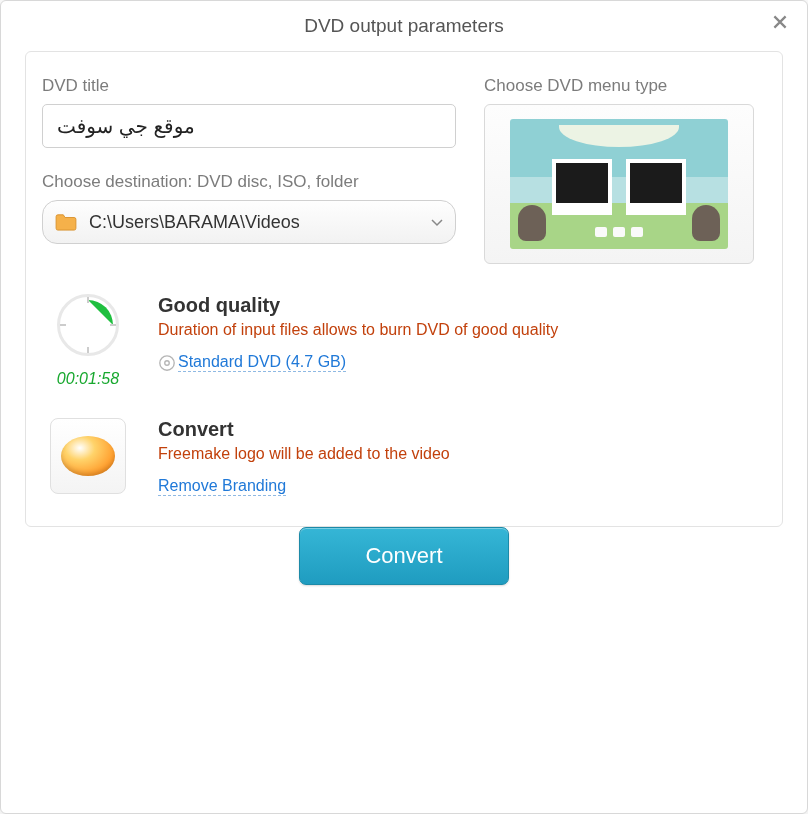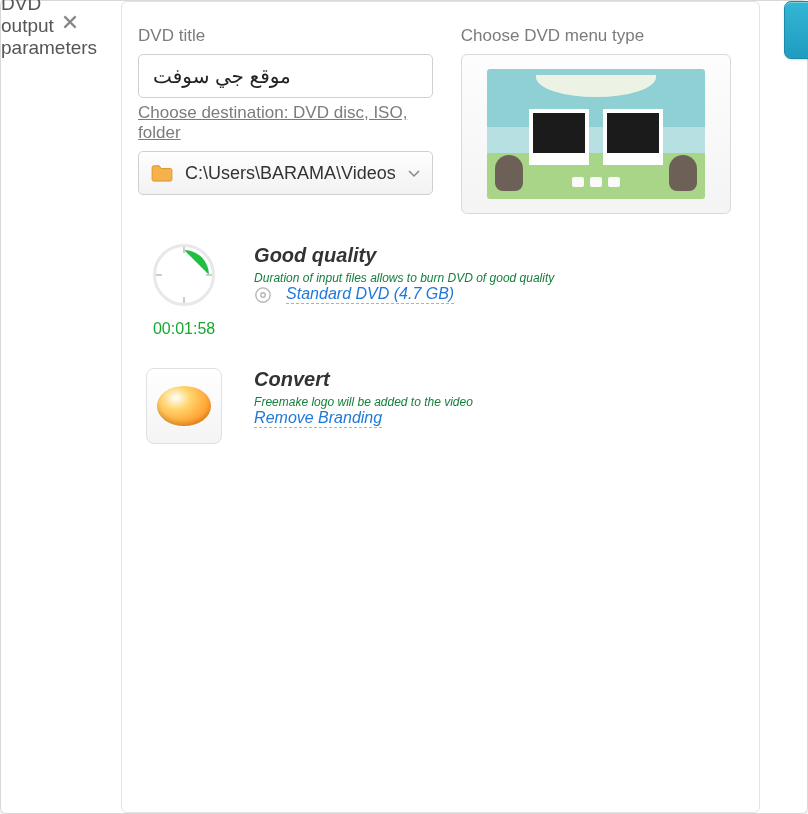--- a/index.html
+++ b/index.html
@@ -1,56 +1,56 @@
 <!DOCTYPE html>
 <html><head>
   <meta charset="utf-8">
   <style>
     * { box-sizing: border-box; margin: 0; padding: 0; }
     body { width: 808px; height: 814px; font-family: "Segoe UI", Tahoma, sans-serif; background: #fafafa; overflow: hidden; }
-    .window { width: 808px; height: 814px; background: #fff; border: 1px solid #d8d8d8; border-radius: 6px; box-shadow: 0 2px 8px rgba(0,0,0,0.08); display: flex; flex-direction: row; }
+    .window { width: 808px; height: 814px; background: #fff; border: 1px solid #d8d8d8; border-radius: 6px; box-shadow: 0 2px 8px rgba(0,0,0,0.08); display: flex; flex-direction: column; }
     .titlebar { position: relative; height: 50px; display: flex; align-items: center; justify-content: center; color: #555; font-size: 19px; }
     .close { position: absolute; right: 18px; top: 12px; cursor: pointer; color: #888; }
     .close svg { width: 18px; height: 18px; }
     .panel { margin: 0 24px; border: 1px solid #e3e3e3; border-radius: 6px; background: #fff; padding: 24px 28px 30px 16px; }
     .row-top { display: flex; gap: 28px; }
     .col-left { flex: 1; }
     .col-right { width: 270px; }
     .label { color: #7c7c7c; font-size: 17px; margin-bottom: 8px; }
     .input { width: 100%; height: 44px; border: 1px solid #d0d0d0; border-radius: 5px; padding: 0 14px; font-size: 20px; color: #222; direction: rtl; text-align: left; background: #fff; }
-    .dropdown { width: 100%; height: 44px; border: 1px solid #d0d0d0; border-radius: 5px; display: flex; align-items: center; padding: 0 12px; gap: 12px; cursor: pointer; background: linear-gradient(#fefefe,#f2f2f2); }
+    .dropdown { width: 100%; height: 44px; border: 1px solid #d0d0d0; border-radius: 15px; display: flex; align-items: center; padding: 0 12px; gap: 12px; cursor: pointer; background: linear-gradient(#fefefe,#f2f2f2); }
     .dropdown .arrow { margin-left: auto; color: #888; }
     .dropdown .folder svg { width: 22px; height: 18px; display:block;}
     .dropdown-text { color: #333; font-size: 18px; }
-    .mt { margin-top: 5px; text-decoration: underline; }
+    .mt { margin-top: 24px; }
     .menu-box { border: 1px solid #d9d9d9; border-radius: 6px; height: 160px; padding: 10px; display:flex; align-items:center; justify-content:center; cursor:pointer; background: linear-gradient(#fdfdfd,#f4f4f4);}
     .thumb { width: 218px; height: 130px; border-radius: 3px; background: linear-gradient(#8fd0d4 0%, #8fd0d4 45%, #b7e0e2 45%, #b7e0e2 65%, #a8d587 65%, #a8d587 100%); position:relative; overflow:hidden;}
     .banner { position:absolute; top:6px; left:50%; transform:translateX(-50%); width:120px; height:22px; background:#ecf3e4; border-radius: 0 0 60px 60px / 0 0 20px 20px;}
     .frame { position:absolute; top:40px; width:60px; height:56px; background:#fff; padding:4px;}
     .frame.f1{left:42px;} .frame.f2{left:116px;}
     .frame-inner{width:100%;height:40px;background:#1b1b1b;}
     .frame-cap{height:8px;background:#fff;}
     .navdots{position:absolute;bottom:12px;left:50%;transform:translateX(-50%);display:flex;gap:6px;}
     .navdots span{width:12px;height:10px;background:#fafafa;border-radius:2px;}
     .critter{position:absolute;bottom:8px;width:28px;height:36px;background:#6d6157;border-radius:14px 14px 8px 8px;}
     .critter.c1{left:8px;} .critter.c2{right:8px;}
     .section { display: flex; margin-top: 30px; gap: 24px; align-items:flex-start;}
     .iconbox { width: 92px; display:flex; flex-direction:column; align-items:center; }
     .clock { width: 62px; height: 62px; border-radius: 50%; border: 3px solid #e8e8e8; position:relative; background:#fff;}
     .wedge { position:absolute; top:3px; right:3px; width:25px; height:25px; background:#1fbf3f; clip-path: polygon(0 0, 100% 0, 100% 100%); border-top-right-radius: 25px;}
     .tick{position:absolute;background:#ccc;}
     .t1{width:2px;height:6px;top:0;left:50%;margin-left:-1px;}
     .t2{width:6px;height:2px;right:0;top:50%;margin-top:-1px;}
     .t3{width:2px;height:6px;bottom:0;left:50%;margin-left:-1px;}
     .t4{width:6px;height:2px;left:0;top:50%;margin-top:-1px;}
-    .duration { color: #18a82f; font-size: 16px; margin-top: 14px; }
-    .body { flex: 1; font-style: italic; }
+    .duration { color: #18a82f; font-size: 16px; margin-top: 14px; font-style: italic; }
+    .body { flex: 1; }
     .h { color: #333; font-size: 20px; font-weight: 600; }
-    .sub { color: #15803d; font-size: 12px; margin-top: 4px; }
-    .linkrow { display:flex; align-items:center; gap:14px; color:#888;}
+    .sub { color: #c2410c; font-size: 16px; margin-top: 4px; }
+    .linkrow { display:flex; align-items:center; gap:2px; margin-top: 14px; color:#888;}
     .link { color: #2079d8; border-bottom: 1px dashed #8fb9e3; cursor:pointer; font-size:16px;}
     .meta { color:#555; font-size:16px;}
     .gap30{width:18px;}
     .brand-icon { width: 76px; height: 76px; border:1px solid #e0e0e0; border-radius:8px; background:linear-gradient(#fff,#f4f4f4); display:flex; align-items:center; justify-content:center;}
     .disc{width:54px;height:40px;border-radius:50%;background:radial-gradient(ellipse at 35% 30%, #fff 0%, #ffd36a 30%, #ff9e2e 70%, #e77f12 100%);box-shadow: inset 0 -3px 4px rgba(0,0,0,0.15);}
     .footer { flex:1; display:flex; justify-content:center;}
     .convert { width: 210px; height: 58px; border: 1px solid #1c8aa8; border-radius: 7px; background: linear-gradient(#35b6d6,#1f9cc0); color:#fff; font-size:22px; cursor:pointer; box-shadow: inset 0 1px 0 rgba(255,255,255,0.35), 0 1px 2px rgba(0,0,0,0.15);}
     .iconsm svg{width:18px;height:18px;display:block;}
     .iconsm{color:#b5b5b5;}
   </style>

